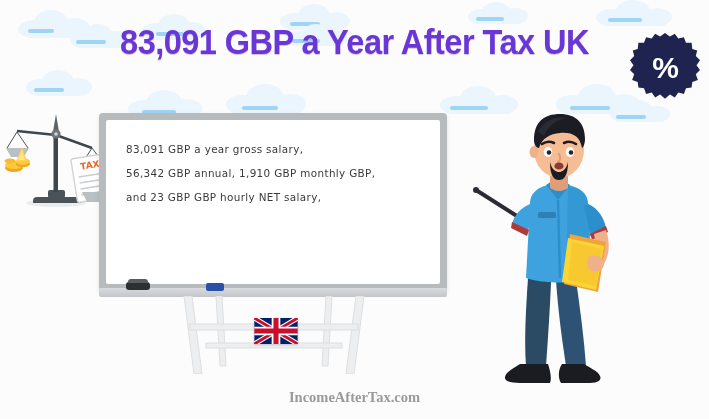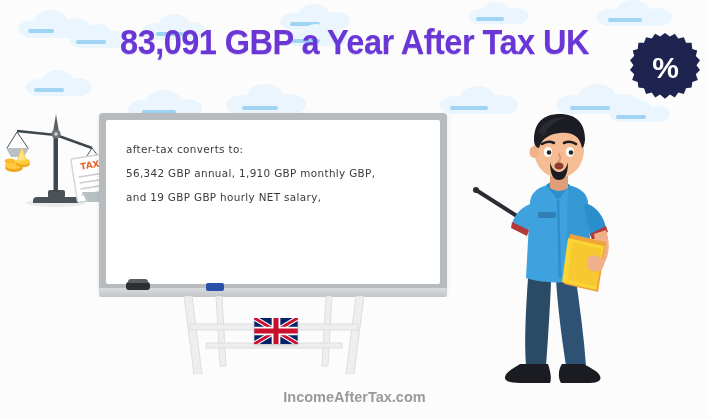--- a/index.html
+++ b/index.html
@@ -119,21 +119,21 @@
   }
 
   
   #person{ position:absolute; left:472px; top:92px; width:170px; height:297px; }
 
   
   #footer{
     position:absolute; left:0; top:389px; width:709px;
     text-align:center; color:#9a9a9a;
     font-size:14.5px; font-weight:bold;
-    font-family:Liberation Sans, sans-serif;
+    font-family:Liberation Serif, serif;
   }
 </style>
 </head>
 <body>
 
 <div id="stage">
 
   <div class="cloud" style="left:18px;top:8px;width:72px;height:30px;">
     <div class="puff" style="left:0;top:12px;width:30px;height:18px;"></div>
     <div class="puff" style="left:16px;top:2px;width:34px;height:26px;"></div>
@@ -275,23 +275,23 @@
           <line x1="75" y1="83" x2="101" y2="83"></line>
           <line x1="75" y1="89" x2="94" y2="89"></line>
         </g>
       </g>
       <path d="M78 88 H104 L99 98 H83 Z" fill="#b9c0c4"></path>
     </svg>
   </div>
 
   <div id="board">
     <div class="inner">
-      <div class="line">after-tax converts to:</div>
+      <div class="line">83,091 GBP a year gross salary,</div>
       <div class="line">56,342 GBP annual, 1,910 GBP monthly GBP,</div>
-      <div class="line">and 19 GBP GBP hourly NET salary,</div>
+      <div class="line">and 23 GBP GBP hourly NET salary,</div>
     </div>
   </div>
   <div id="tray"></div>
   <div class="eraser"></div>
   <div class="marker"></div>
 
   <div id="stand">
     <svg width="196" height="78" viewBox="0 0 196 78">
       <g fill="#eceef0" stroke="#dcdee0" stroke-width="1">
         <polygon points="8,0 16,0 26,78 18,78"></polygon>

